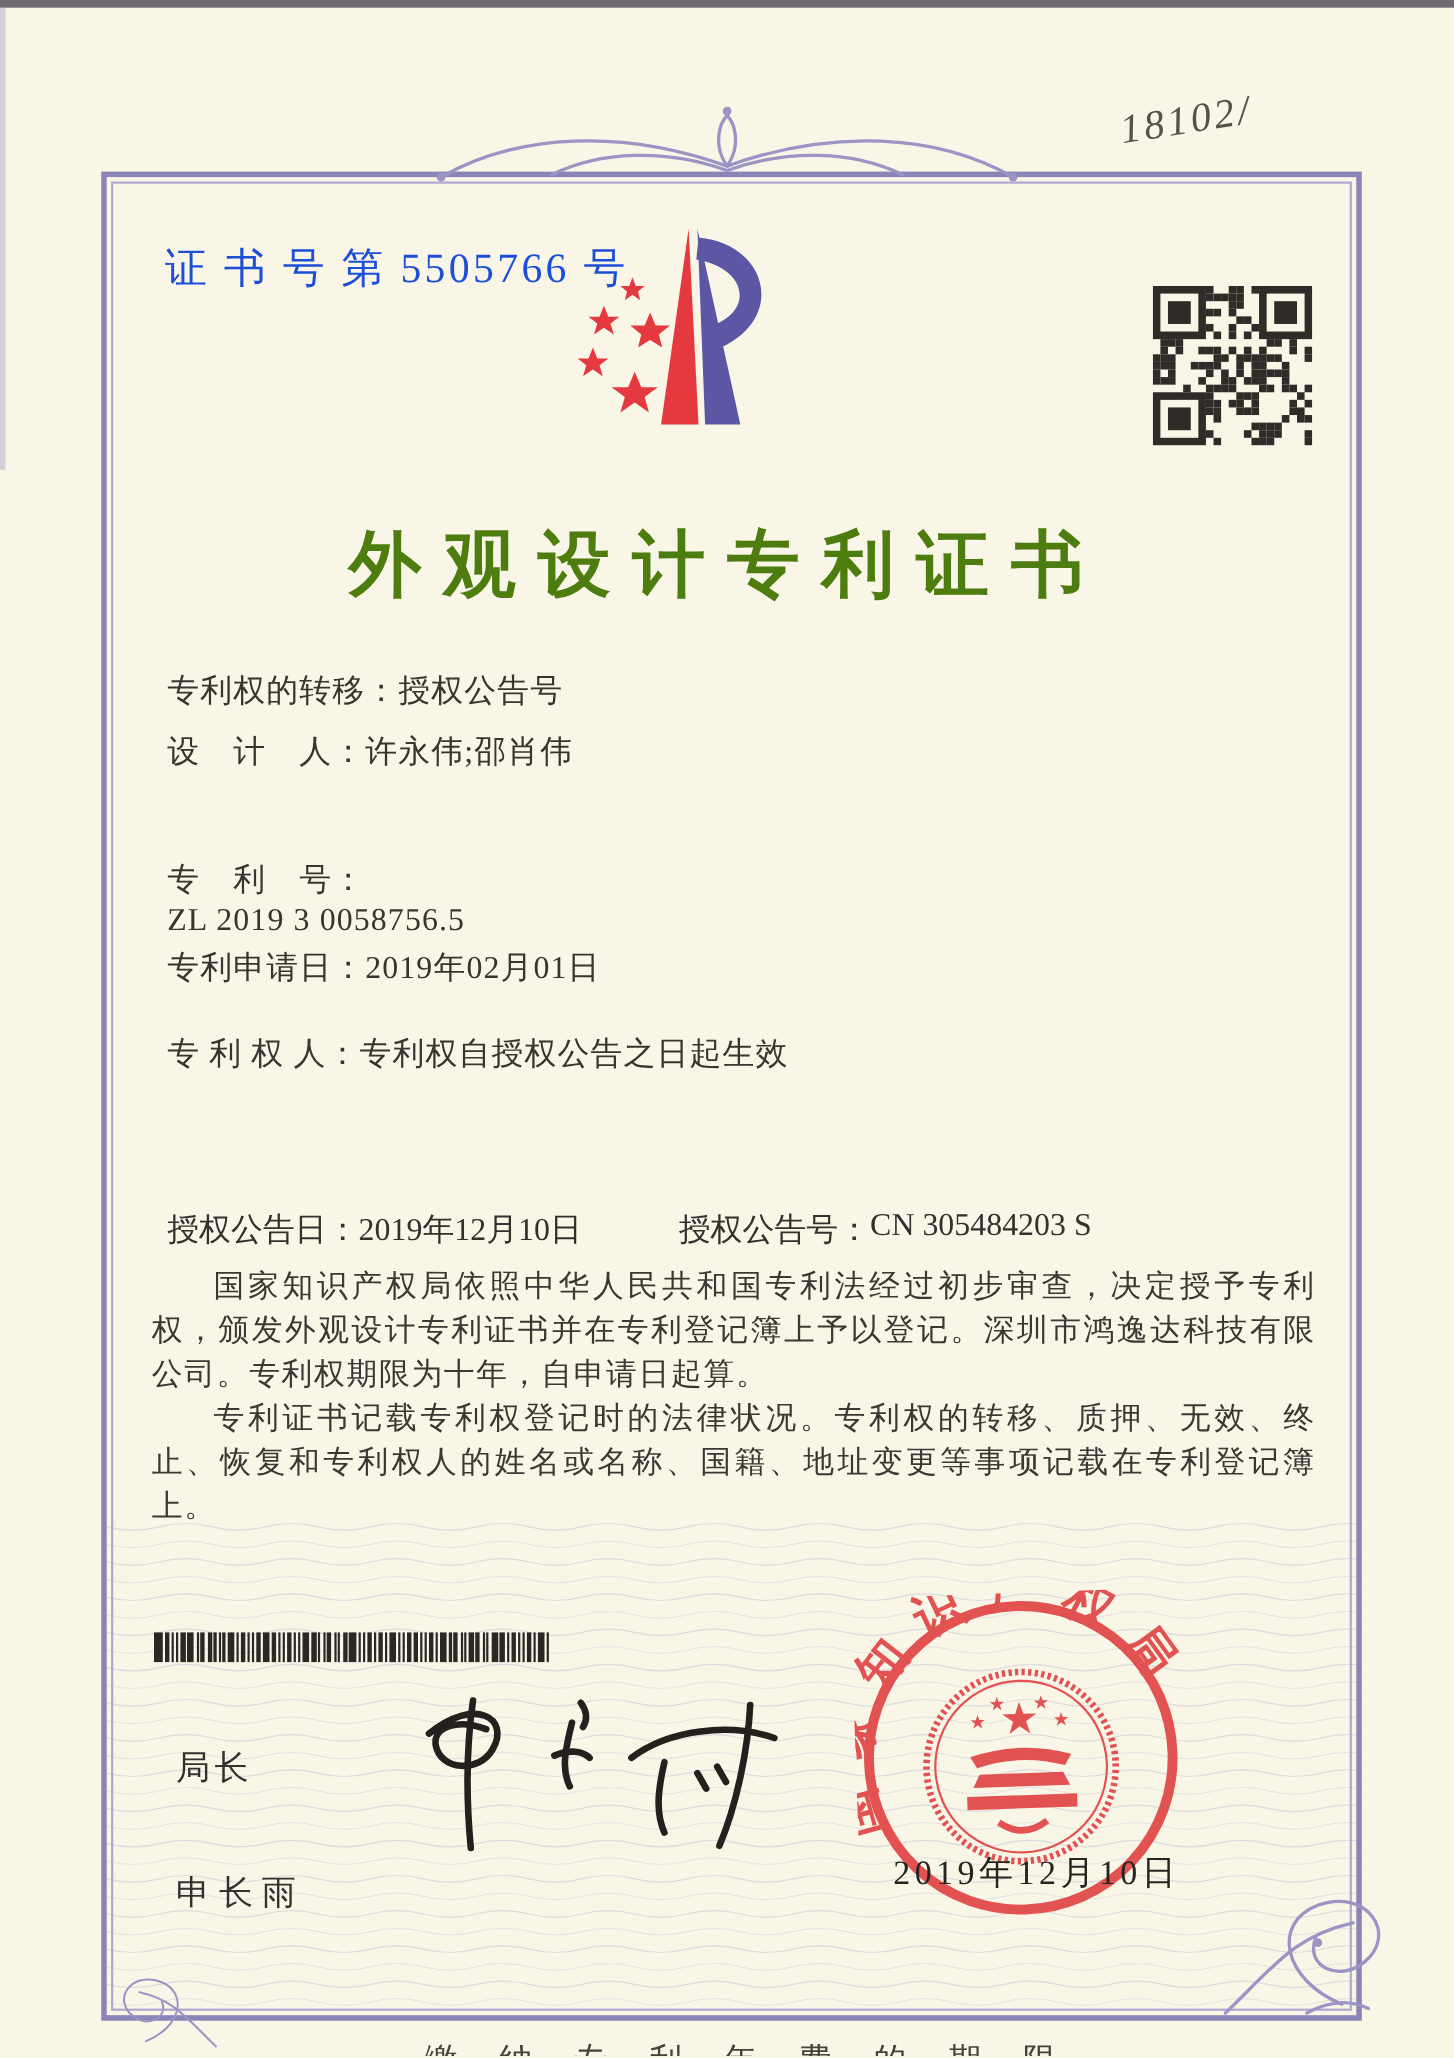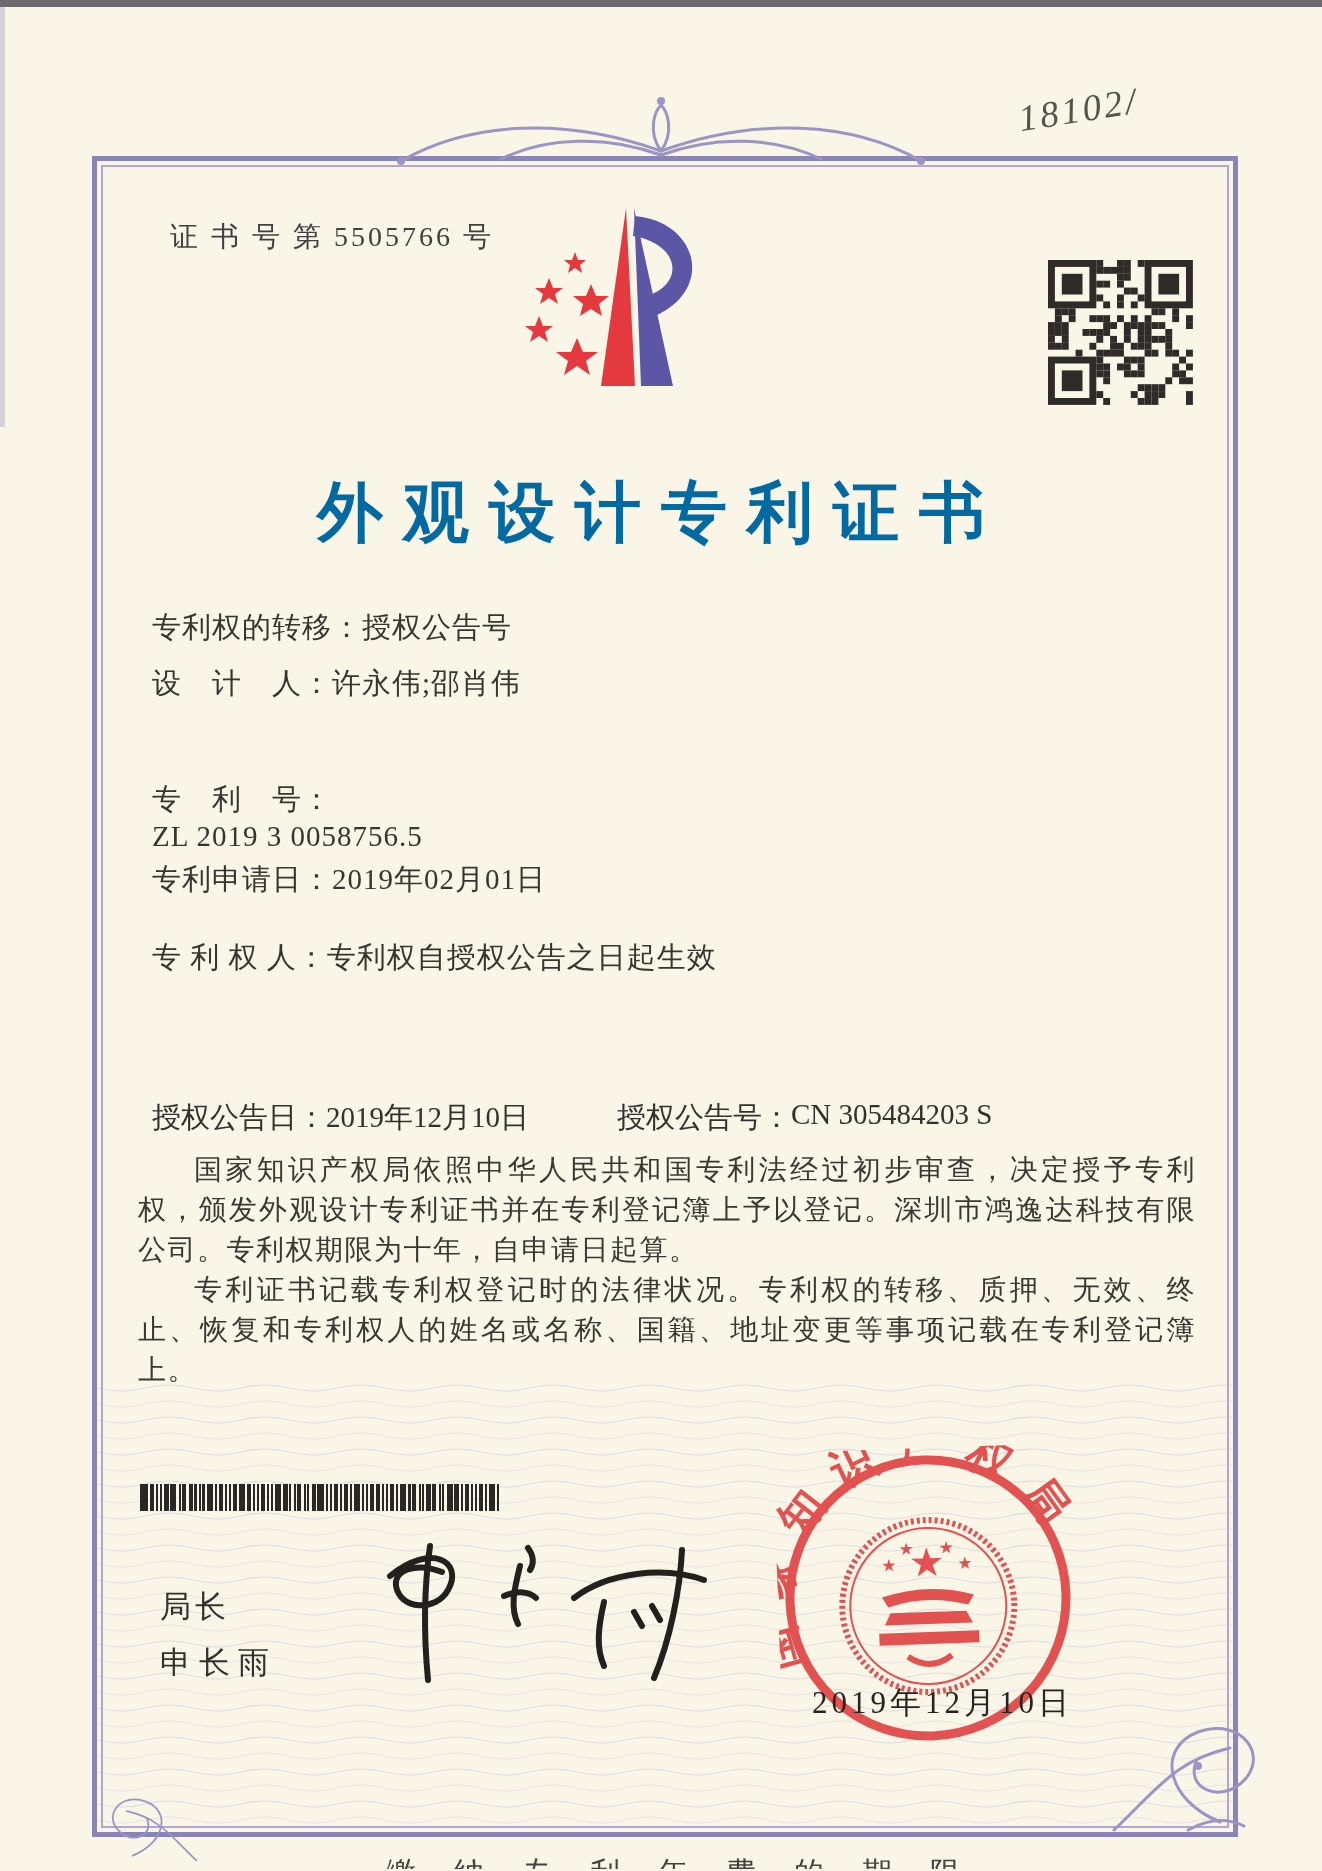--- a/index.html
+++ b/index.html
@@ -16,45 +16,45 @@
   .frame{position:absolute; left:92px; top:156px; right:84px; bottom:34px;
          border:5px solid var(--frame); z-index:5; pointer-events:none;}
   .frame::before{content:""; position:absolute; inset:4px; border:2px solid var(--frame-light); opacity:.9;}
 
   .waves{position:absolute; left:97px; top:1378px; z-index:1;}
   .ornaments{position:absolute; left:0; top:0; z-index:6; pointer-events:none;}
 
   .handwritten{position:absolute; left:1018px; top:88px; font-size:37px; font-style:italic;
                color:#55524c; transform:rotate(-9deg); letter-spacing:3px; z-index:7;}
 
-  .cert-no{position:absolute; left:150px; top:218px; font-size:28px; letter-spacing:3px; color:#404040; z-index:7;margin-left:20px;}
+  .cert-no{position:absolute; left:150px; top:218px; font-size:38px; letter-spacing:3px; color:#1d4ed8; z-index:7;}
 
   .logo{position:absolute; left:505px; top:200px; z-index:7;}
   .qr{position:absolute; left:1048px; top:260px; z-index:7;}
 
   .title{position:absolute; left:0; top:468px; width:100%; text-align:center;
-         font-size:66px; font-weight:700; letter-spacing:20px; color:#0369a1; z-index:7;}
+         font-size:66px; font-weight:700; letter-spacing:20px; color:#4d7c0f; z-index:7;}
 
   .field-row{position:absolute; left:152px; display:flex; font-size:29px; color:#37352f; z-index:7;}
   .field-label{white-space:pre; letter-spacing:1px;}
   .field-value{letter-spacing:1px;}
   .row-0{top:608px;} .row-1{top:664px;} .row-2{top:780px;flex-direction:column;} .row-3{top:860px;} .row-4{top:938px;}
   .row-5{top:1014px;} .row-5 .field-value{width:752px; line-height:42px;}
   .grant-row{position:absolute; left:152px; top:1098px; width:1050px; display:flex; font-size:29px; z-index:7;}
   .grant-pair{white-space:pre;}
   .grant-pair.second{margin-left:88px;}
 
   .paras{position:absolute; left:138px; top:1150px; width:1058px; z-index:7;}
   .paras p{font-size:28px; line-height:40px; text-indent:2em; letter-spacing:1.5px; color:#3a3833; text-align:justify;}
 
   .barcode{position:absolute; left:140px; top:1484px; height:27px; display:flex; align-items:stretch; z-index:7;}
   .barcode span{display:block; height:100%;}
 
   .director-title{position:absolute; left:160px; top:1586px; font-size:31px; letter-spacing:4px; z-index:7;}
-  .director-name{position:absolute; left:160px; top:1642px; font-size:31px; letter-spacing:8px; z-index:7;}
+  .director-name{position:absolute; left:160px; top:1700px; font-size:31px; letter-spacing:8px; z-index:7;}
   .signature{position:absolute; left:352px; top:1528px; z-index:4;}
 
   .seal{position:absolute; left:778px; top:1448px; z-index:2; opacity:.95; transform:rotate(-2deg);}
   .seal-date{position:absolute; left:812px; top:1682px; font-size:31px; letter-spacing:4px; color:#262420; z-index:4;}
 
   .footer-page{position:absolute; left:0; top:1772px; width:100%; text-align:center;
                font-size:23px; letter-spacing:4px; color:#3a3833; z-index:7;}
   .bottom-partial{position:absolute; left:386px; top:1853px; height:16px; overflow:hidden;
                   font-size:30px; letter-spacing:38px; color:#44423c; z-index:7;}
 

